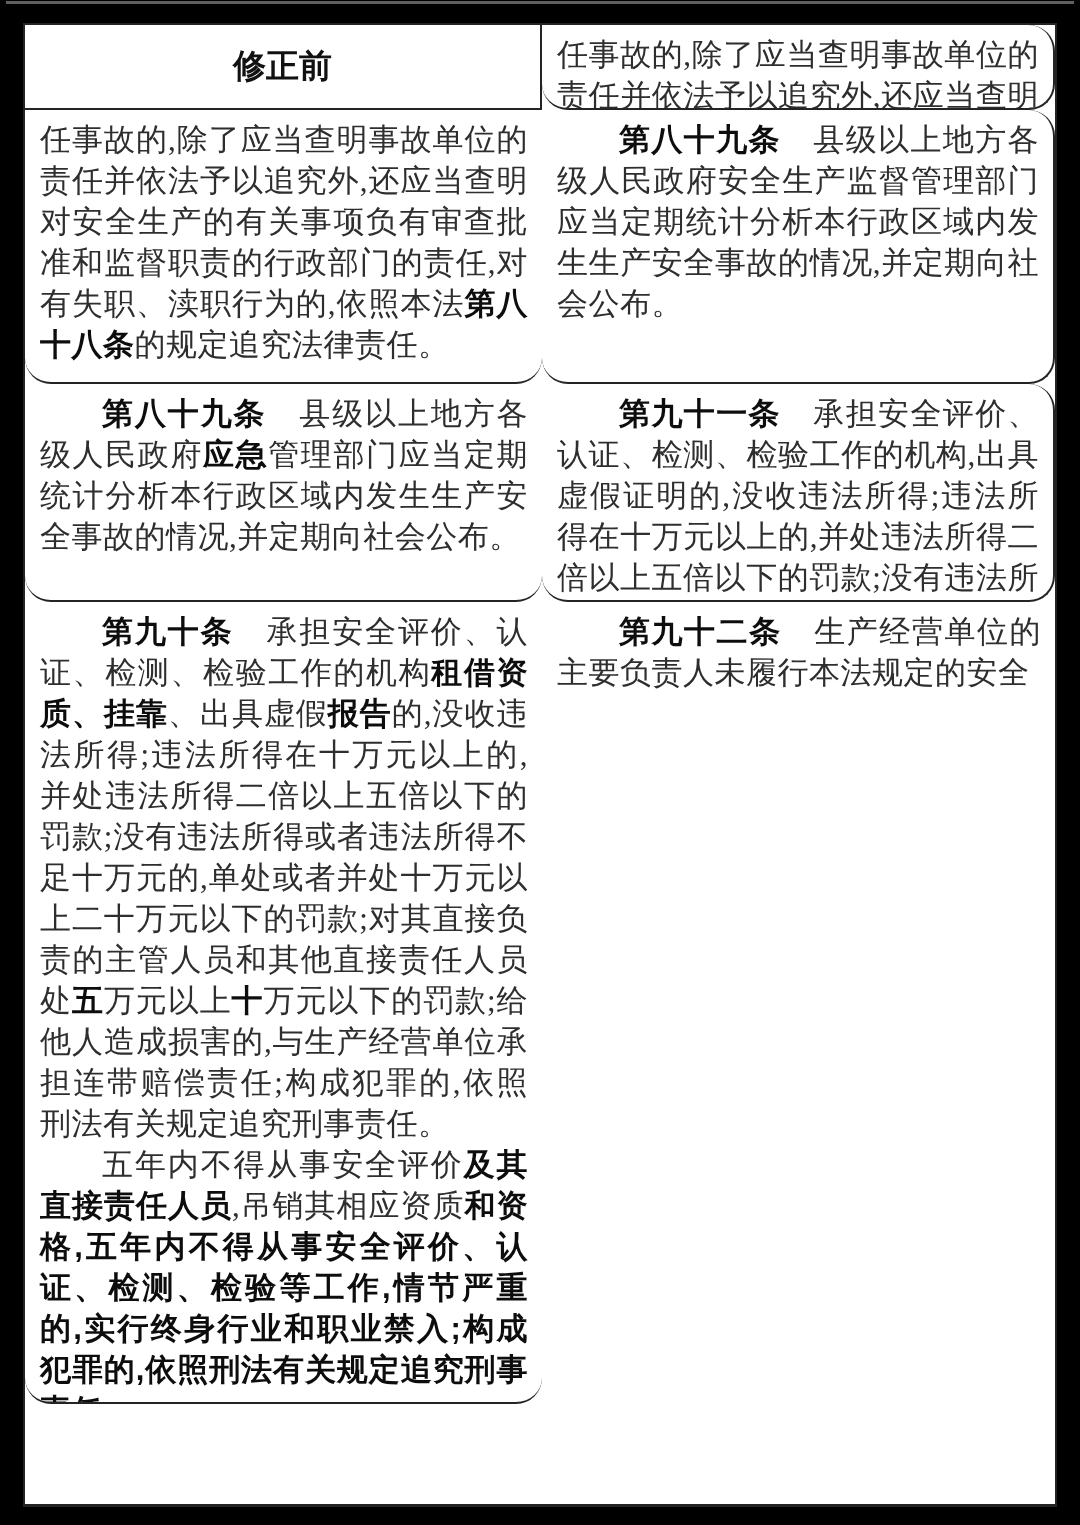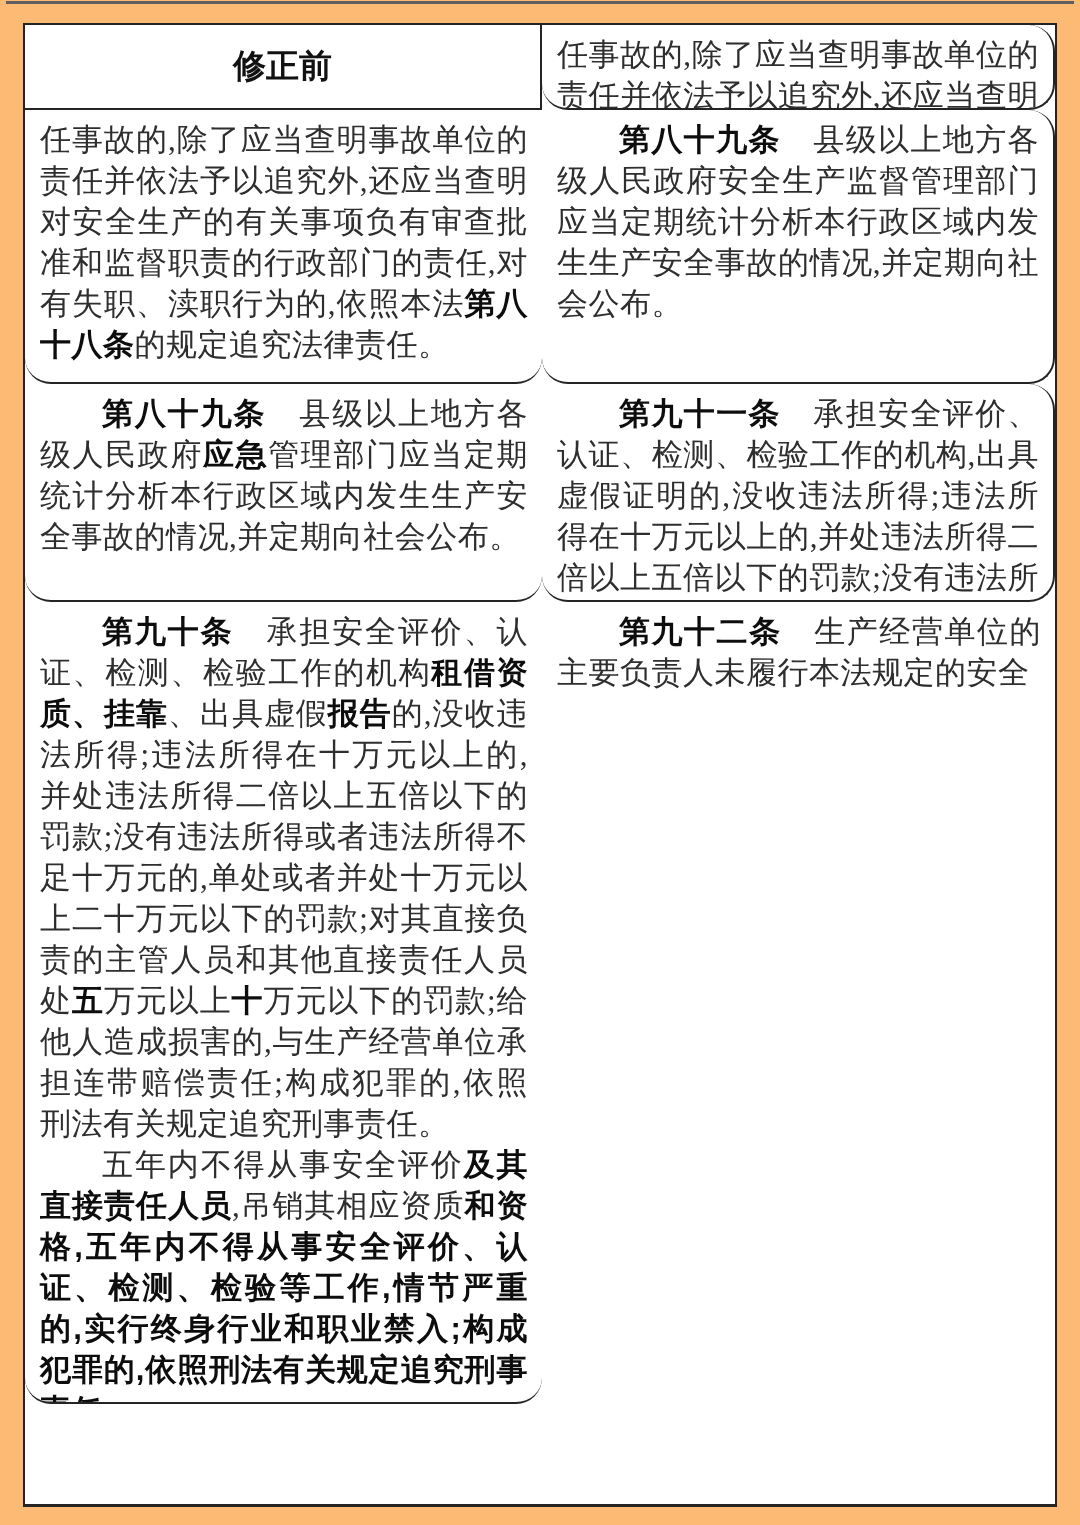--- a/index.html
+++ b/index.html
@@ -4,21 +4,21 @@
 <style>
   html, body {
     margin: 0;
     padding: 0;
     background: #ffffff;
   }
   .page {
     position: relative;
     width: 1080px;
     height: 1525px;
-    background: #fdba74;
+    background: #000000;
     overflow: hidden;
     font-family: "Liberation Serif", serif;
   }
   .top-rule {
     position: absolute;
     left: 6px;
     right: 6px;
     top: 1px;
     height: 3px;
     background: #5f5f5f;

